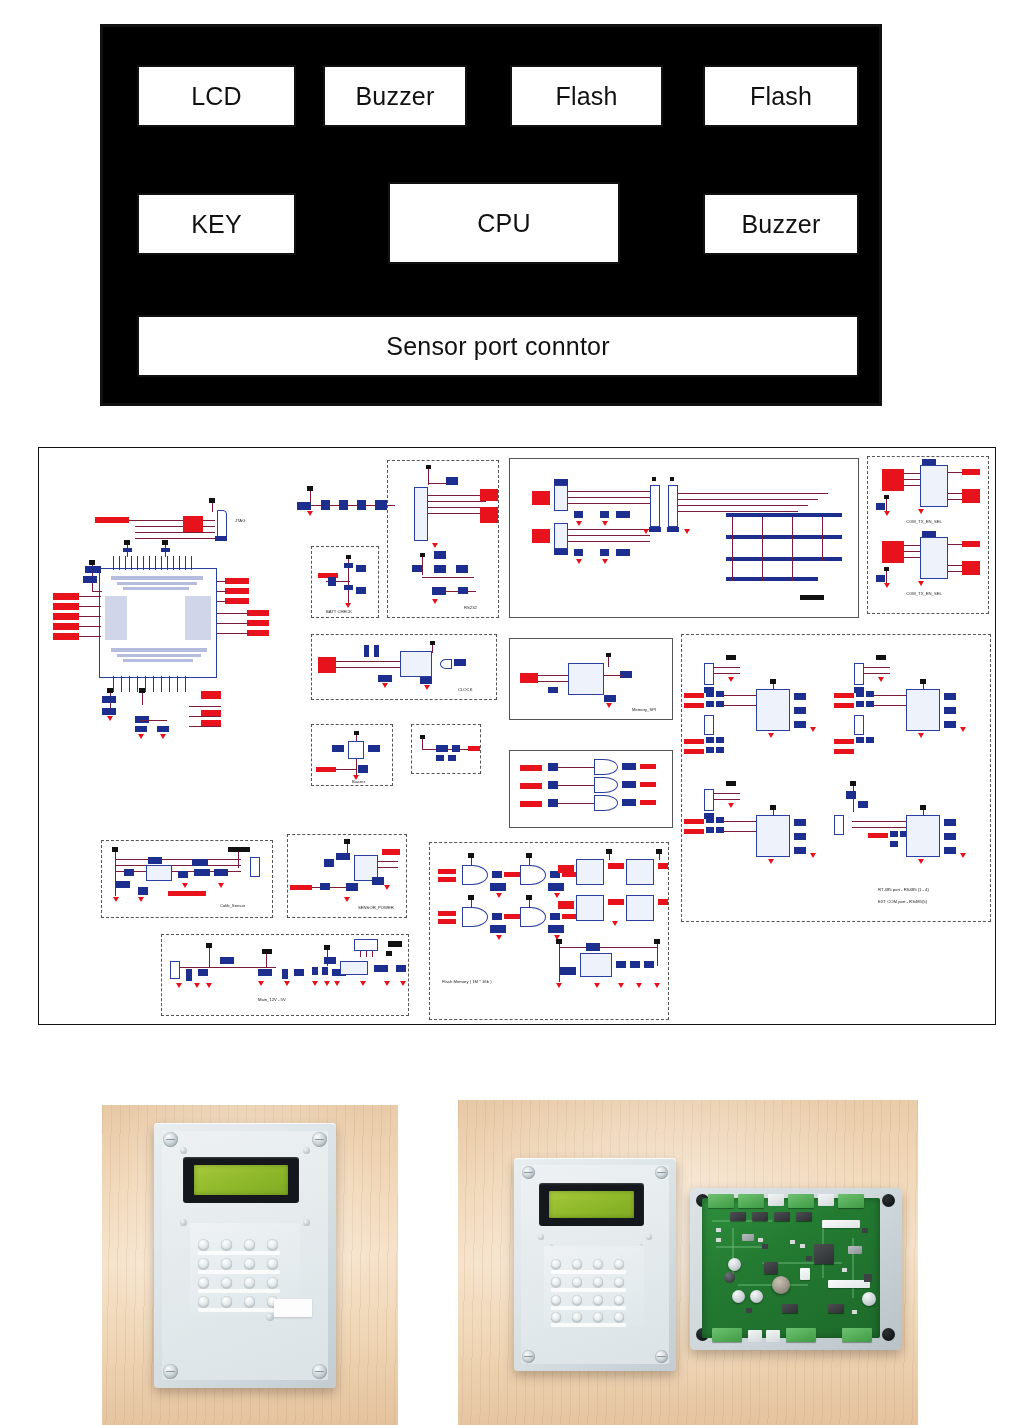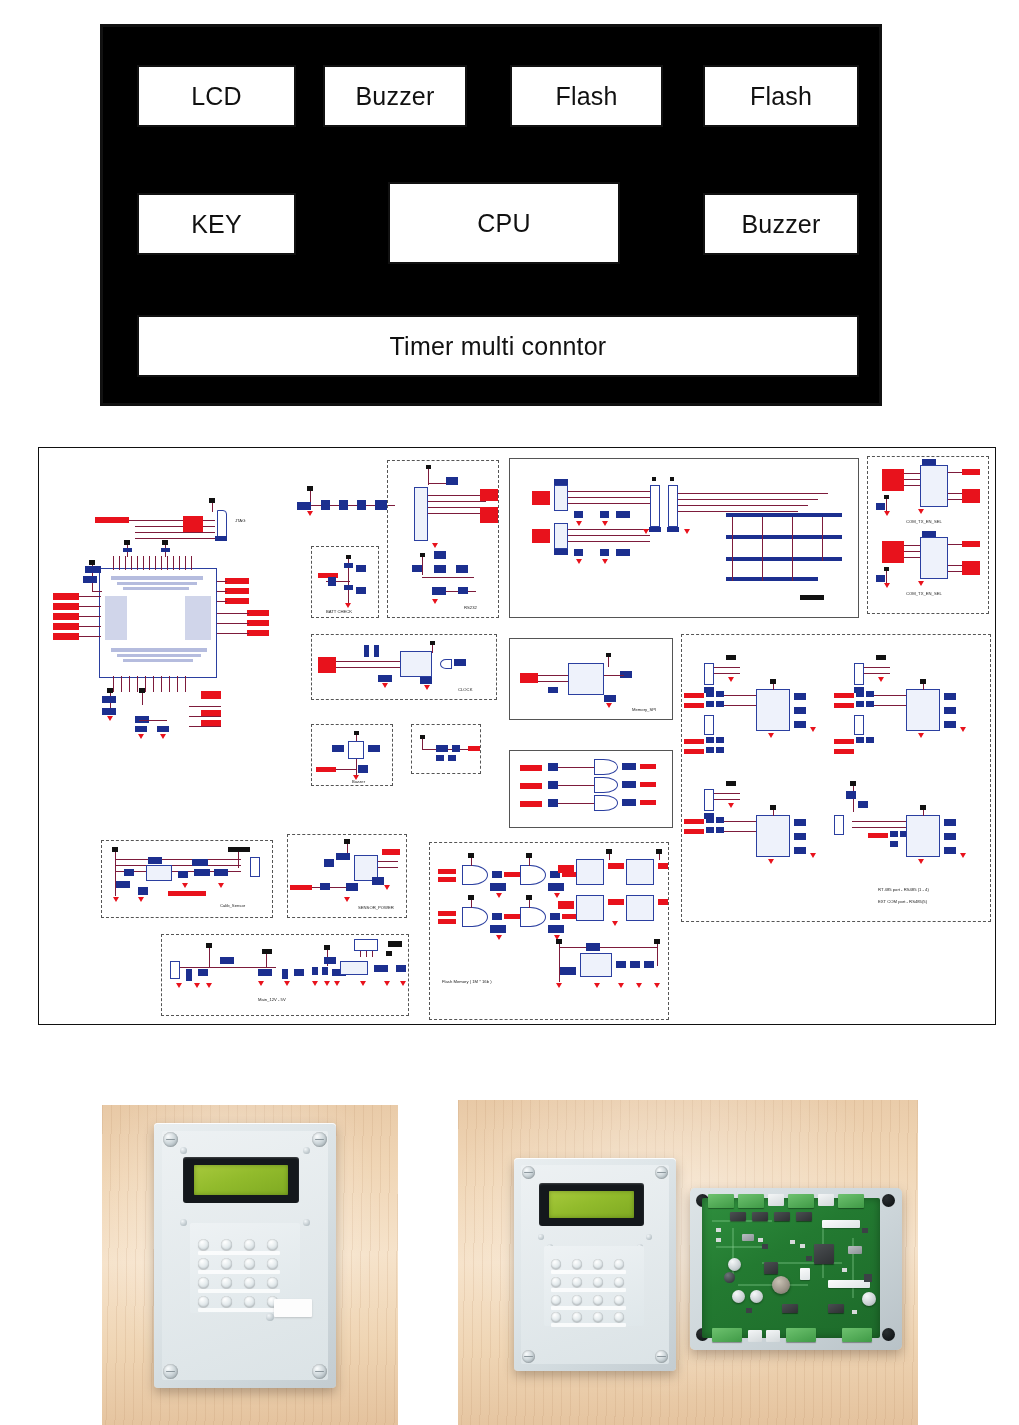--- a/index.html
+++ b/index.html
@@ -103,21 +103,21 @@
 
   <div class="blk" style="left:34px;top:166px;width:159px;height:62px;">
     <span>KEY</span>
   </div>
 
   <div class="blk" style="left:600px;top:166px;width:156px;height:62px;">
     <span>Buzzer</span>
   </div>
 
   <div class="blk" style="left:34px;top:288px;width:722px;height:62px;">
-    <span>Timer multi conntor</span>
+    <span>Sensor port conntor</span>
   </div>
 </div>
 
 <div id="schematic-sheet">
 
   <div>
     <div class="cpu-core" style="left:60px;top:120px;width:118px;height:110px;"></div>
 
     <div class="hatch" style="left:72px;top:128px;width:92px;height:4px;"></div>
     <div class="hatch" style="left:78px;top:134px;width:80px;height:3px;"></div>

